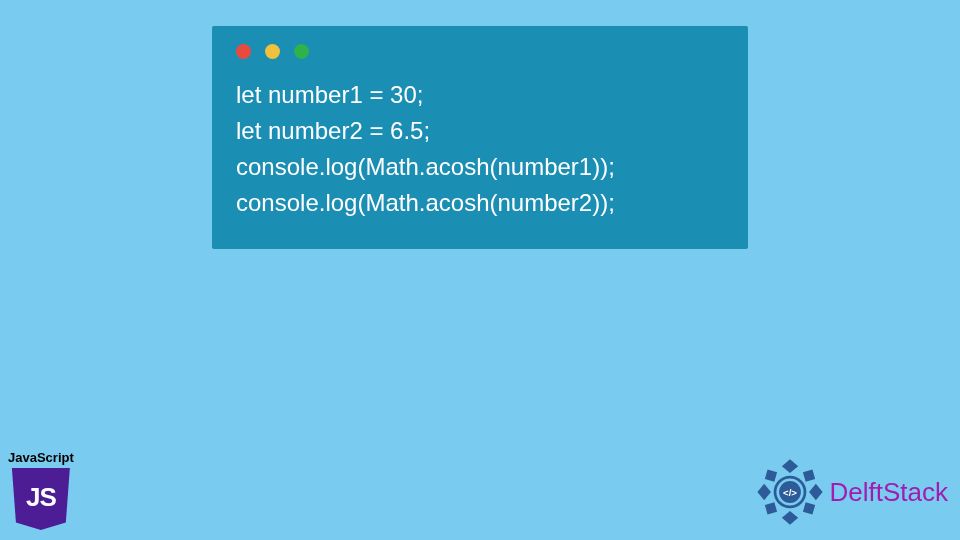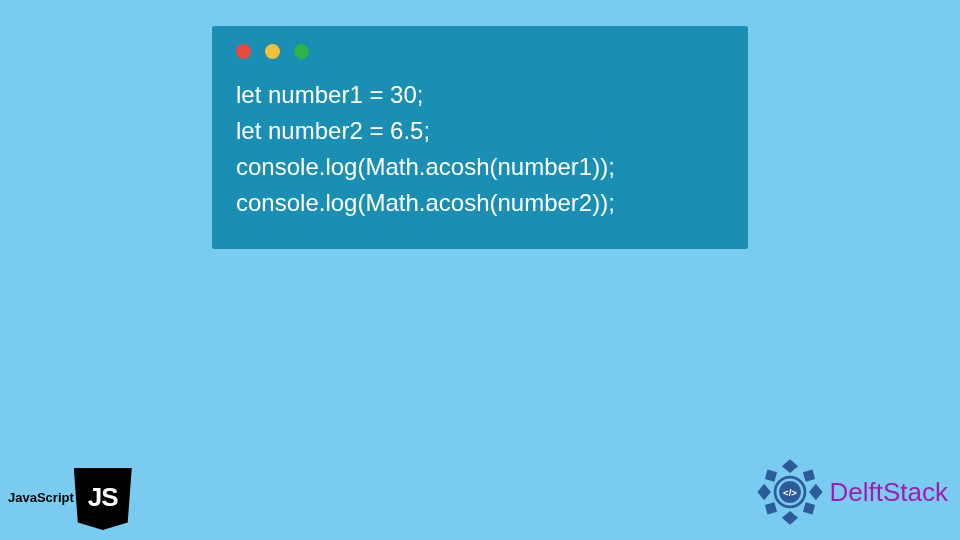--- a/index.html
+++ b/index.html
@@ -38,32 +38,33 @@
     font-family: Arial, Helvetica, sans-serif;
     font-size: 24px;
     line-height: 1.5;
     white-space: pre;
   }
   .js-badge {
     position: absolute;
     left: 8px;
     bottom: 10px;
     display: flex;
+    flex-direction: column;
     align-items: center;
   }
   .js-label {
     font-size: 13px;
     font-weight: bold;
     color: #000;
     margin-bottom: 3px;
   }
   .js-logo {
     width: 58px;
     height: 62px;
-    background: #000000;
+    background: #4c1d95;
     position: relative;
     clip-path: polygon(0 0, 100% 0, 93% 88%, 50% 100%, 7% 88%);
     display: flex;
     align-items: center;
     justify-content: center;
   }
   .js-logo-text {
     color: #fff;
     font-weight: bold;
     font-size: 26px;

